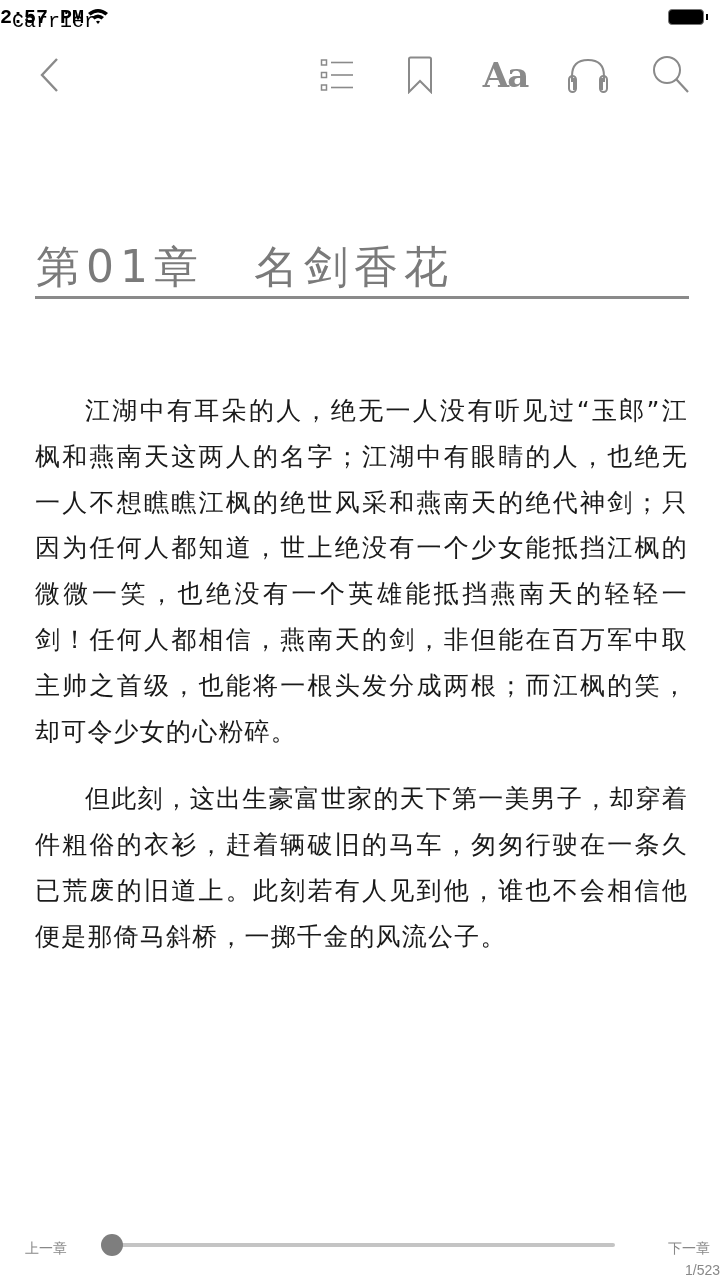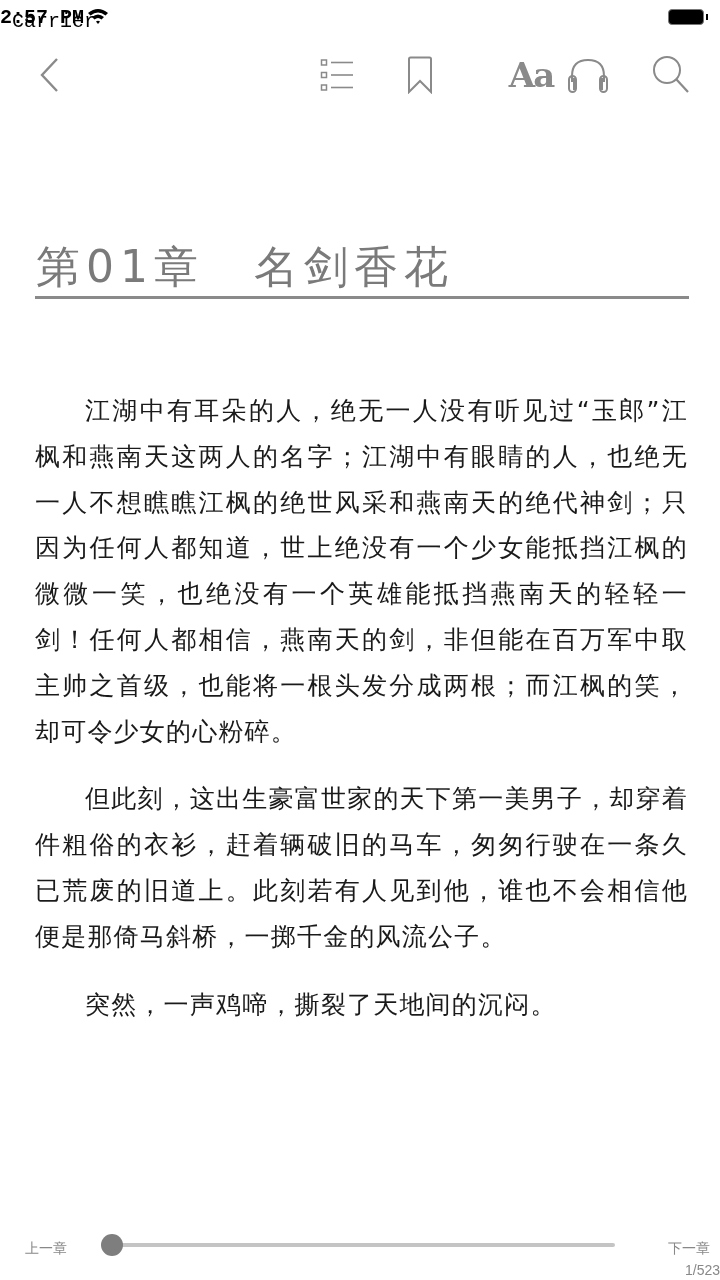--- a/index.html
+++ b/index.html
@@ -63,21 +63,21 @@
       <line x1="11" y1="4.5" x2="33" y2="4.5" stroke="#8a8a8a" stroke-width="1.6"></line>
       <line x1="11" y1="17" x2="33" y2="17" stroke="#8a8a8a" stroke-width="1.6"></line>
       <line x1="11" y1="29.5" x2="33" y2="29.5" stroke="#8a8a8a" stroke-width="1.6"></line>
     </svg>
   </div>
   <div class="tb-icon" style="left:398px;width:44px;">
     <svg width="26" height="38" viewBox="0 0 26 38">
       <path d="M2 3 Q2 1.5 3.5 1.5 L22.5 1.5 Q24 1.5 24 3 L24 36 L13 25 L2 36 Z" fill="none" stroke="#8a8a8a" stroke-width="2"></path>
     </svg>
   </div>
-  <div class="tb-icon" style="left:480px;width:50px;margin-left:26px;">
+  <div class="tb-icon" style="left:480px;width:50px;">
     <span style="font-family:'DejaVu Serif', serif; font-size:34px; color:#8a8a8a; font-weight:bold; letter-spacing:-2px;">Aa</span>
   </div>
   <div class="tb-icon" style="left:563px;width:50px;">
     <svg width="46" height="38" viewBox="0 0 46 38">
       <path d="M7 26 L7 20 Q7 4 23 4 Q39 4 39 20 L39 26" fill="none" stroke="#8a8a8a" stroke-width="2"></path>
       <rect x="4" y="20" width="7" height="16" rx="3.5" fill="none" stroke="#8a8a8a" stroke-width="2"></rect>
       <rect x="35" y="20" width="7" height="16" rx="3.5" fill="none" stroke="#8a8a8a" stroke-width="2"></rect>
       <line x1="9" y1="22" x2="9" y2="34" stroke="#8a8a8a" stroke-width="2"></line>
       <line x1="37" y1="22" x2="37" y2="34" stroke="#8a8a8a" stroke-width="2"></line>
     </svg>
@@ -89,20 +89,19 @@
     </svg>
   </div>
 </div>
 
 <div class="chapter-title">第01章　名剑香花</div>
 <div class="title-rule"></div>
 
 <div class="content">
   <p class="para">江湖中有耳朵的人，绝无一人没有听见过“玉郎”江枫和燕南天这两人的名字；江湖中有眼睛的人，也绝无一人不想瞧瞧江枫的绝世风采和燕南天的绝代神剑；只因为任何人都知道，世上绝没有一个少女能抵挡江枫的微微一笑，也绝没有一个英雄能抵挡燕南天的轻轻一剑！任何人都相信，燕南天的剑，非但能在百万军中取主帅之首级，也能将一根头发分成两根；而江枫的笑，却可令少女的心粉碎。</p>
   <p class="para">但此刻，这出生豪富世家的天下第一美男子，却穿着件粗俗的衣衫，赶着辆破旧的马车，匆匆行驶在一条久已荒废的旧道上。此刻若有人见到他，谁也不会相信他便是那倚马斜桥，一掷千金的风流公子。</p>
-  <p class="para">突然，一声鸡啼，撕裂了天地间的沉闷。</p>
 </div>
 
 <div class="footer-prev">上一章</div>
 <div class="slider-track"></div>
 <div class="slider-thumb"></div>
 <div class="footer-next">下一章</div>
 <div class="page-count">1/523</div>
 
 </body></html>

